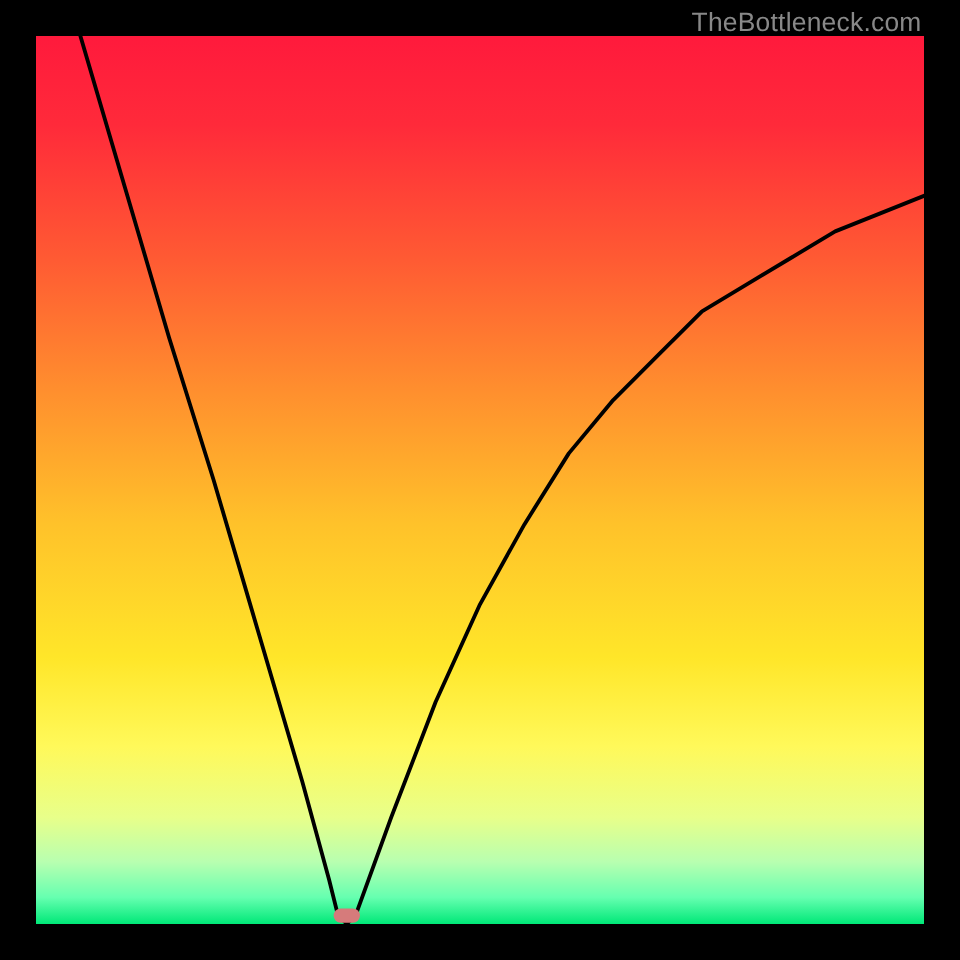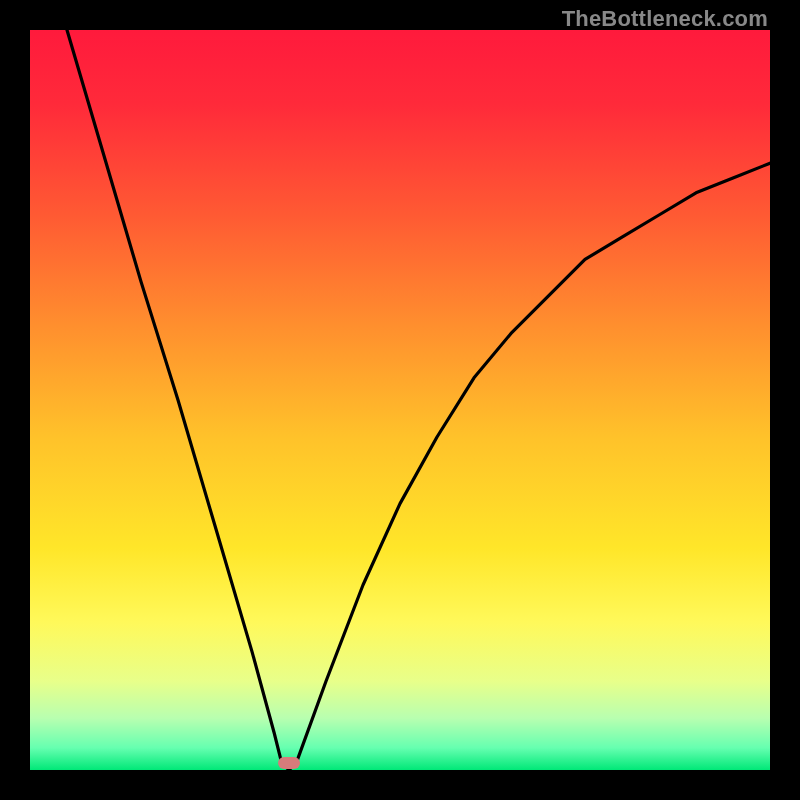--- a/index.html
+++ b/index.html
@@ -33,21 +33,21 @@
     left: 0;
     width: 100%;
     height: 100%;
   }
   .watermark {
     position: absolute;
     top: 6px;
     right: 32px;
     color: #888;
     font-size: 22px;
-    font-weight: 700;
+    font-weight: 400;
     letter-spacing: 0.2px;
   }
   .curve-svg {
     position: absolute;
     top: 0;
     left: 0;
     width: 100%;
     height: 100%;
   }
   .marker {

